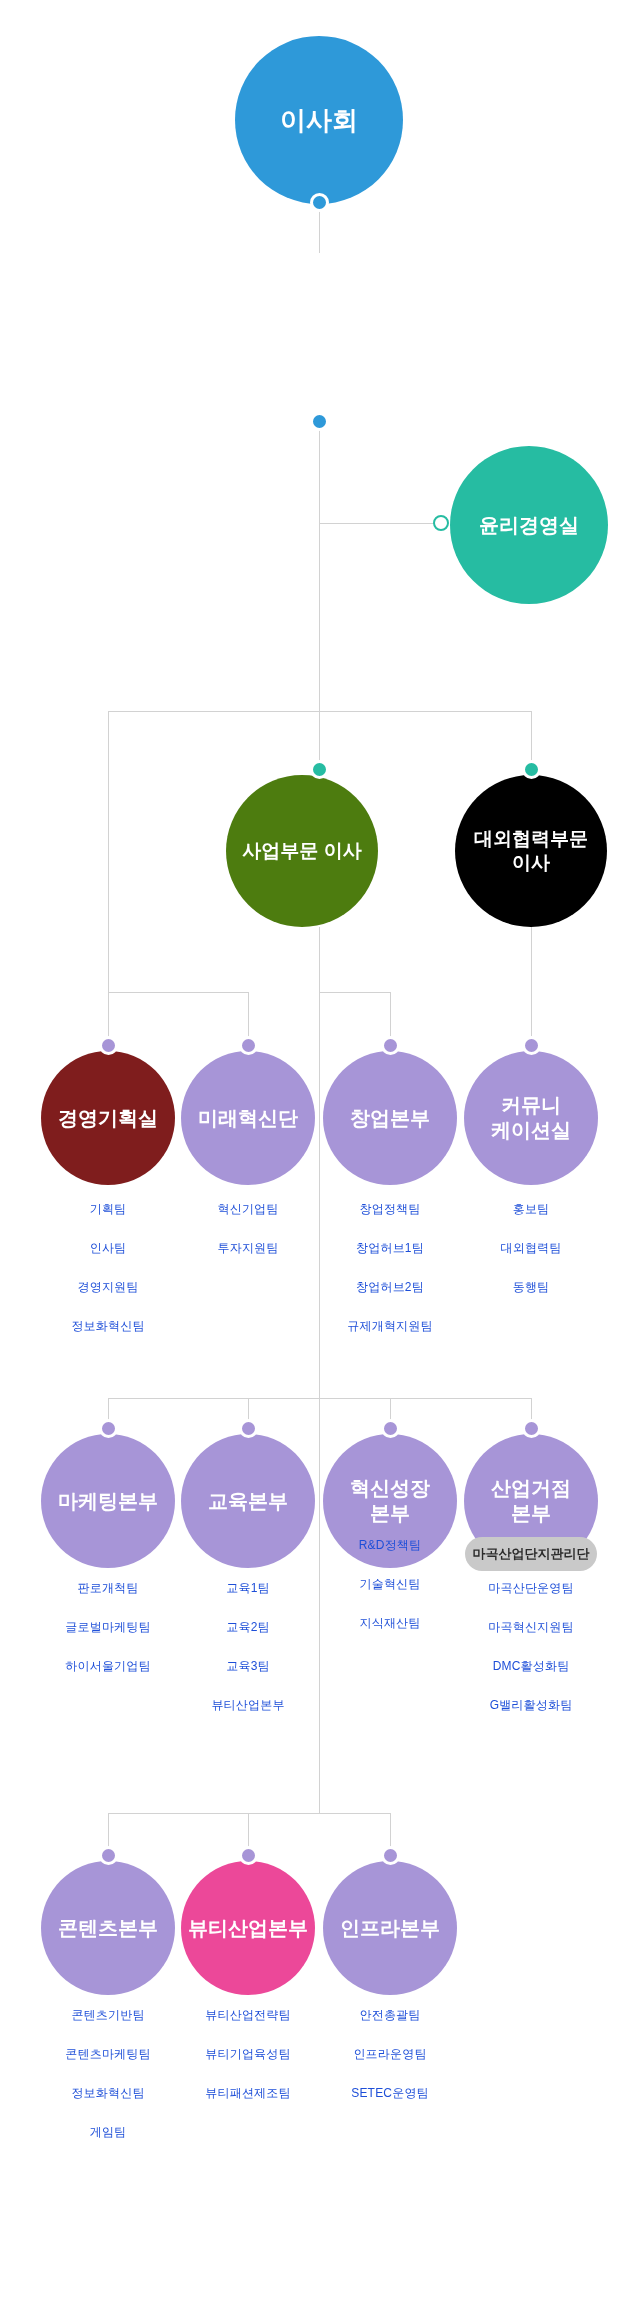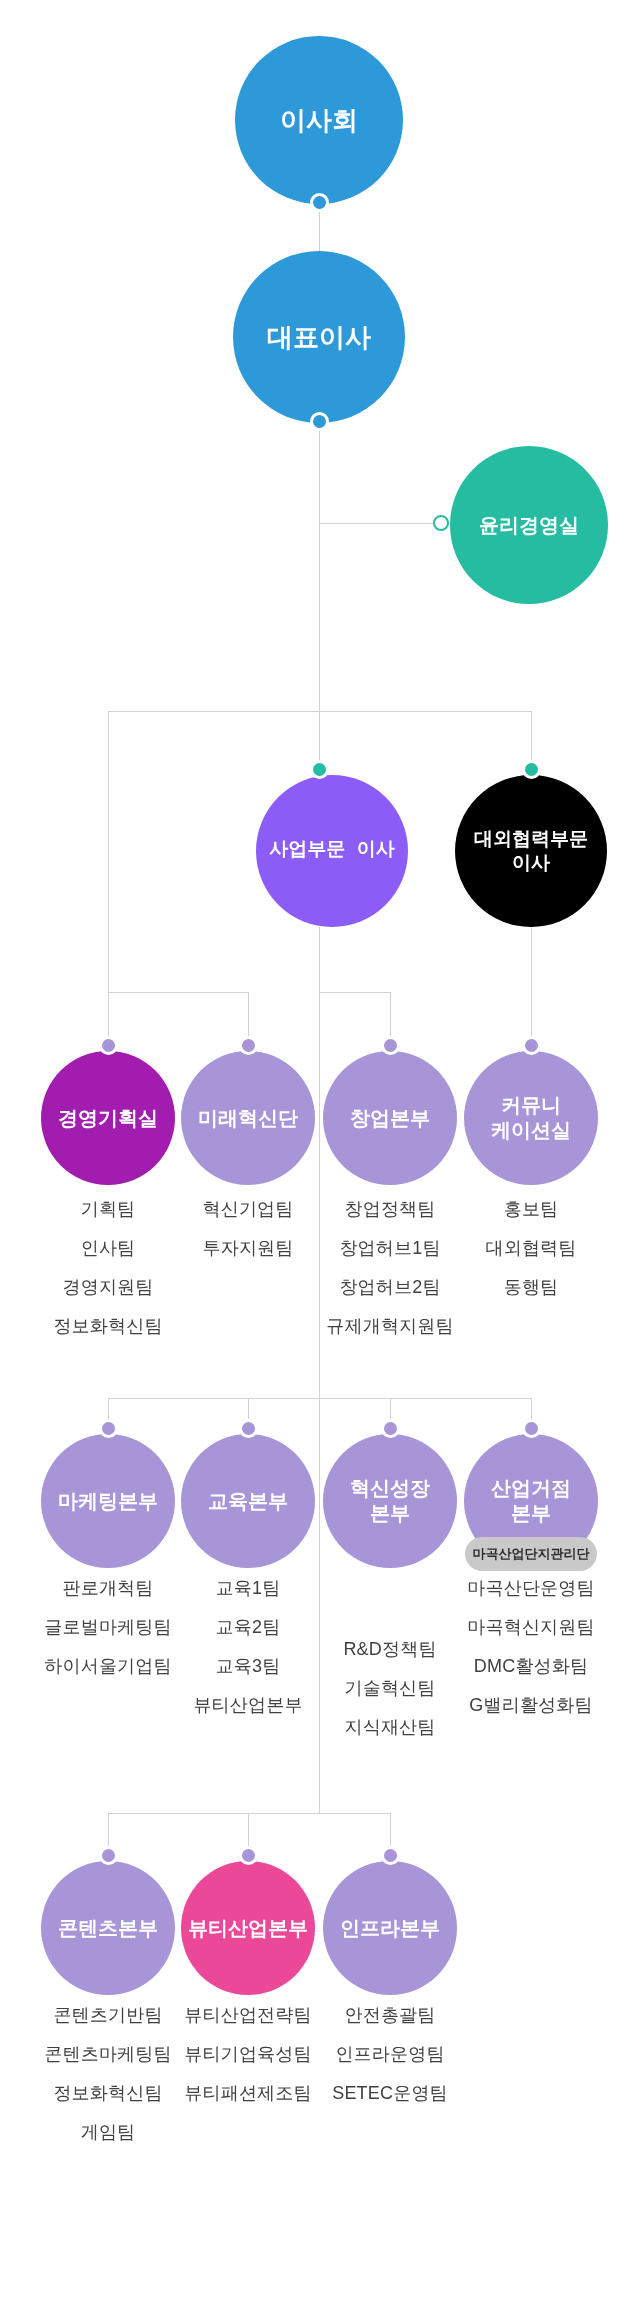--- a/index.html
+++ b/index.html
@@ -15,22 +15,22 @@
     display:flex; align-items:center; justify-content:center;
     text-align:center; color:#ffffff; font-weight:bold; line-height:1.25;
   }
   .dot {
     position:absolute; border-radius:50%; z-index:3; box-sizing:border-box;
   }
   .dot.solid { width:19px; height:19px; border:3px solid #ffffff; }
   .dot.hollow { width:16px; height:16px; background:#ffffff; border:2px solid #26bca2; }
   .teams {
     position:absolute; z-index:2; transform:translateX(-50%);
-    text-align:center; font-size:18px; line-height:39px;
-    color:#404040; white-space:nowrap; letter-spacing:0.2px;
+    text-align:center; font-size:12px; line-height:39px;
+    color:#1d4ed8; white-space:nowrap; letter-spacing:0.2px;
   }
   .badge {
     position:absolute; z-index:4; background:#c9c9c9; border-radius:17px;
     display:flex; align-items:center; justify-content:center;
     font-size:13px; font-weight:bold; color:#2b2b2b; white-space:nowrap;
   }
   .fs26 { font-size:26px; }
   .fs20 { font-size:20px; }
   .fs19 { font-size:19px; }
 </style>
@@ -60,42 +60,39 @@
   <div class="line" style="left:108px; top:1797px; width:282px; height:1px;"></div>
   <div class="line" style="left:108px; top:1797px; width:1px; height:42px;"></div>
   <div class="line" style="left:248px; top:1797px; width:1px; height:42px;"></div>
   <div class="line" style="left:390px; top:1797px; width:1px; height:42px;"></div>
 
   <div class="circle fs26" style="left: 235px; top: 20px; width: 168px; height: 168px; background-color: rgb(46, 153, 217);">
     <span>이사회</span>
   </div>
   <div class="dot solid" style="left: 310px; top: 177px; background-color: rgb(46, 153, 217);"></div>
 
-  <div class="circle fs26" style="left: 233px; top: 235px; width: 172px; height: 172px; background-color: rgb(46, 153, 217);">
-    <span>대표이사</span>
-  </div>
   <div class="dot solid" style="left: 310px; top: 396px; background-color: rgb(46, 153, 217);"></div>
 
   <div class="circle fs20" style="left: 450px; top: 430px; width: 158px; height: 158px; background-color: rgb(38, 188, 162);">
     <span>윤리경영실</span>
   </div>
   <div class="dot hollow" style="left:433px; top:499px;"></div>
 
-  <div class="circle fs19" style="left: 256px; top: 759px; width: 152px; height: 152px; background-color: #8b5cf6; font-family: Liberation Mono, monospace;">
+  <div class="circle fs19" style="left: 226px; top: 759px; width: 152px; height: 152px; background-color: #4d7c0f;">
     <span>사업부문 이사</span>
   </div>
   <div class="dot solid" style="left: 310px; top: 744px; background-color: rgb(38, 188, 162);"></div>
 
   <div class="circle fs19" style="left: 455px; top: 759px; width: 152px; height: 152px; background-color: #000000;">
     <span>대외협력부문<br>이사</span>
   </div>
   <div class="dot solid" style="left: 522px; top: 744px; background-color: rgb(38, 188, 162);"></div>
 
   <div id="generated-root">
-      <div class="circle fs20" style="left: 41px; top: 1035px; width: 134px; height: 134px; background: #a21caf; align-items: center;">
+      <div class="circle fs20" style="left: 41px; top: 1035px; width: 134px; height: 134px; background: #7f1d1d; align-items: center;">
         <span>경영기획실</span>
       </div>
       <div class="dot solid" style="left: 98.5px; top: 1019.5px; background: rgb(167, 149, 215);"></div>
       <div class="teams" style="left: 108px; top: 1174px;">
         <div>기획팀</div>
         <div>인사팀</div>
         <div>경영지원팀</div>
         <div>정보화혁신팀</div>
       </div>
       <div class="circle fs20" style="left: 181px; top: 1035px; width: 134px; height: 134px; background: rgb(167, 149, 215);">
@@ -141,21 +138,21 @@
       <div class="teams" style="left: 248px; top: 1553px;">
         <div>교육1팀</div>
         <div>교육2팀</div>
         <div>교육3팀</div>
         <div>뷰티산업본부</div>
       </div>
       <div class="circle fs20" style="left: 323px; top: 1418px; width: 134px; height: 134px; background: rgb(167, 149, 215);">
         <span>혁신성장<br>본부</span>
       </div>
       <div class="dot solid" style="left: 380.5px; top: 1402.5px; background: rgb(167, 149, 215);"></div>
-      <div class="teams" style="left: 390px; top: 1614px;">
+      <div class="teams" style="left: 390px; top: 1510px;">
         <div>R&amp;D정책팀</div>
         <div>기술혁신팀</div>
         <div>지식재산팀</div>
       </div>
       <div class="circle fs20" style="left: 464px; top: 1418px; width: 134px; height: 134px; background: rgb(167, 149, 215);">
         <span>산업거점<br>본부</span>
       </div>
       <div class="dot solid" style="left: 521.5px; top: 1402.5px; background: rgb(167, 149, 215);"></div>
       <div class="badge" style="left: 465px; top: 1521px; width: 132px; height: 34px;">마곡산업단지관리단</div>
       <div class="teams" style="left: 531px; top: 1553px;">

